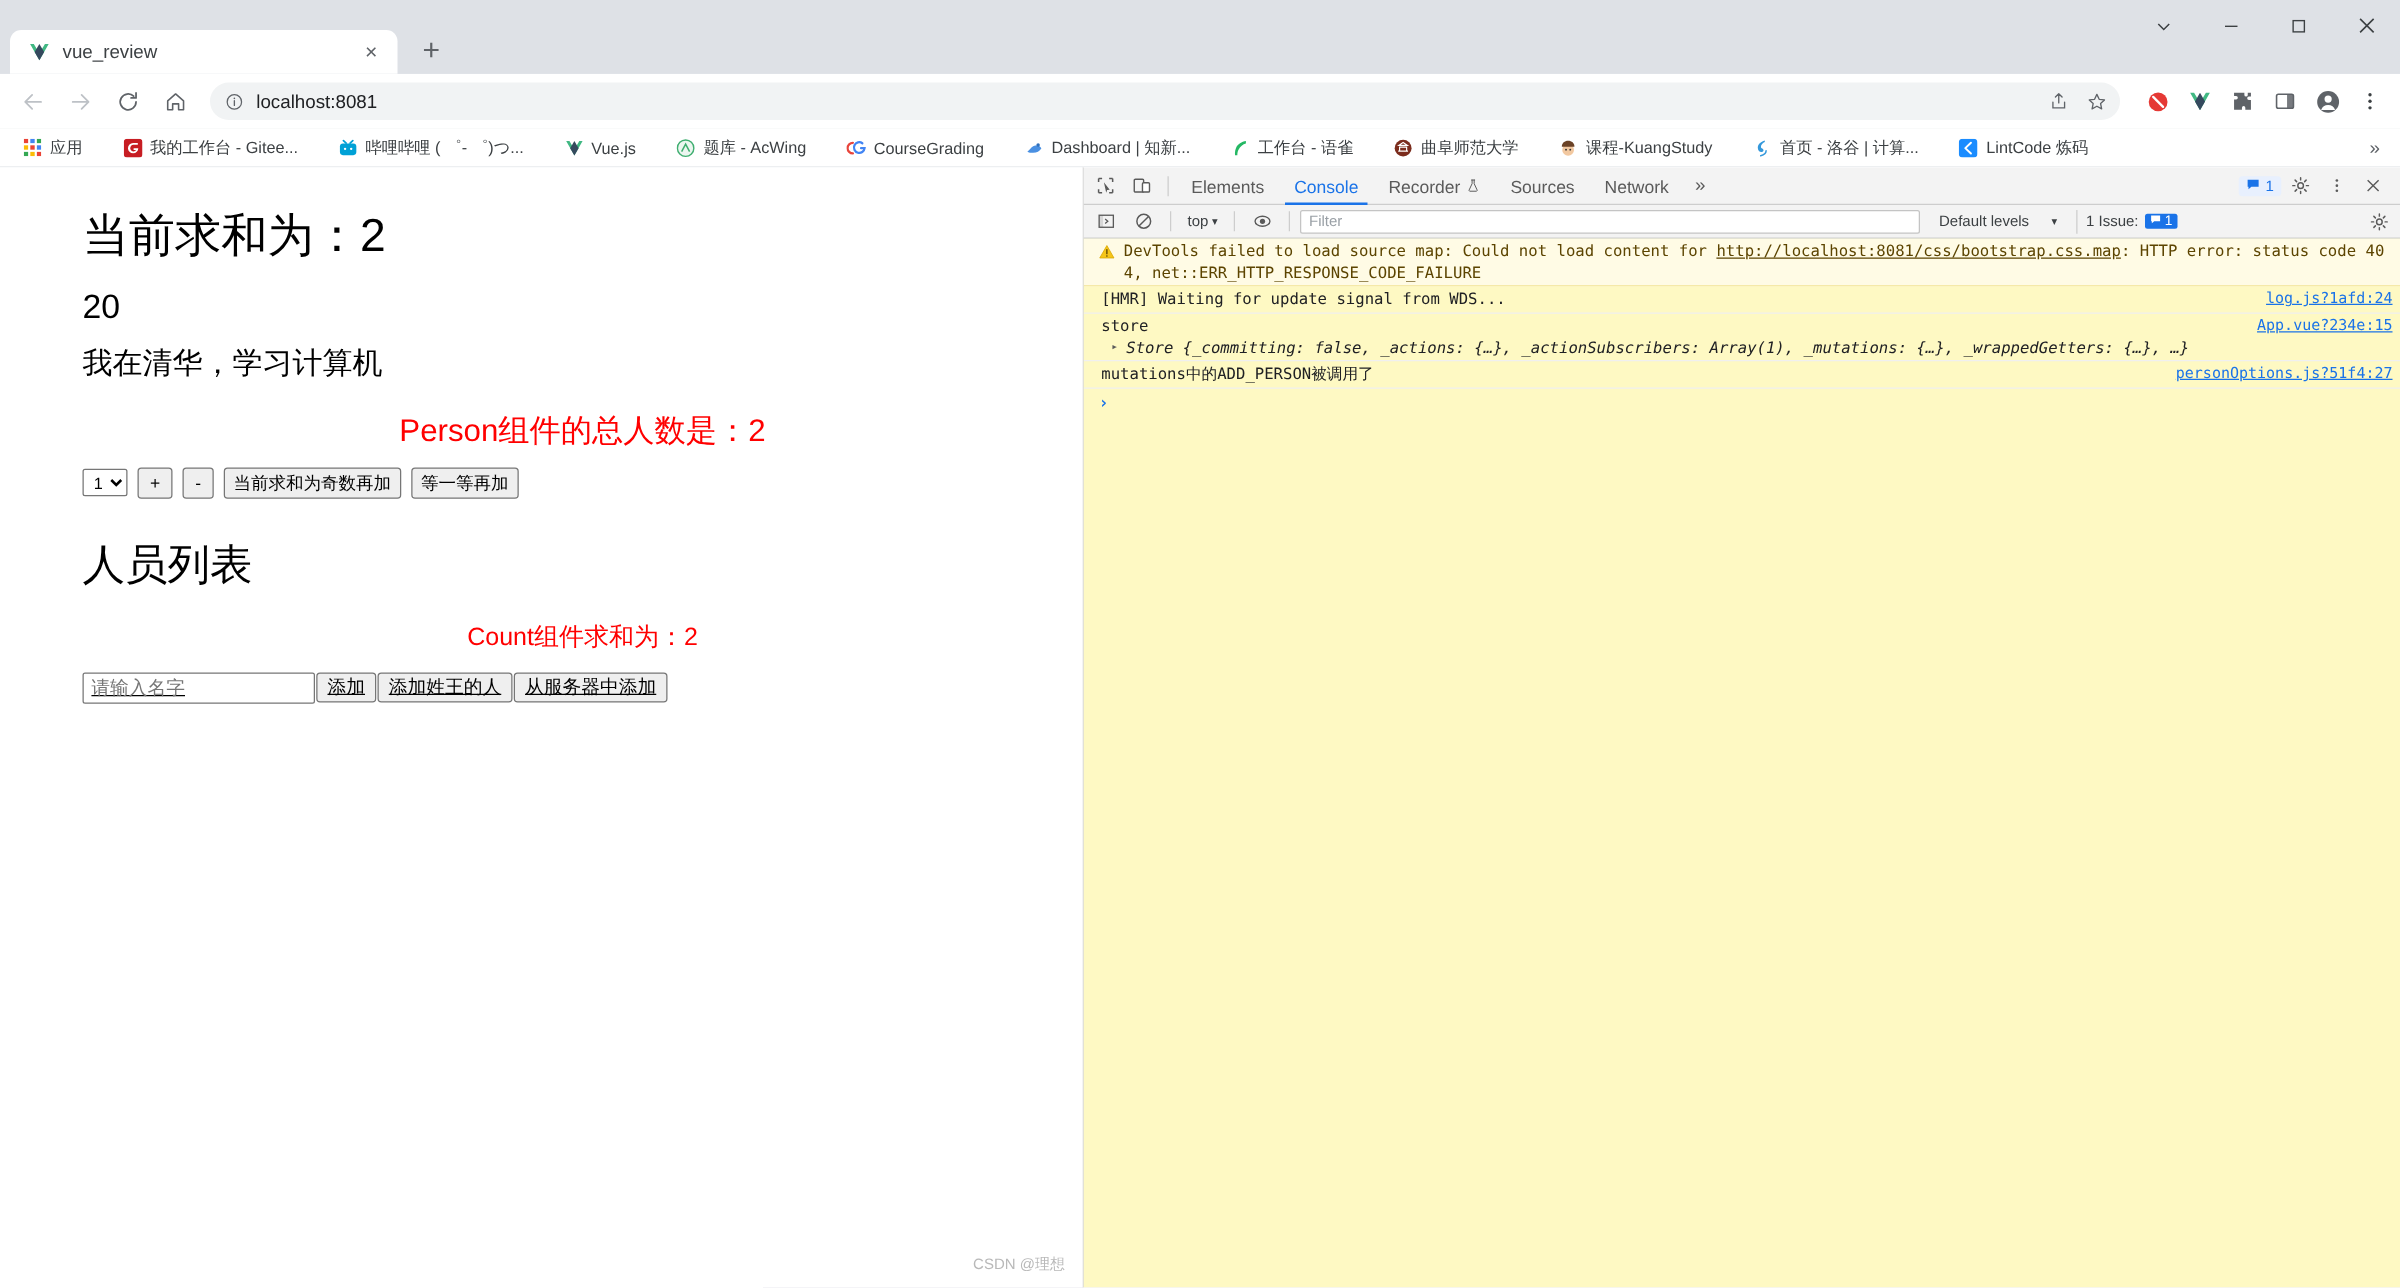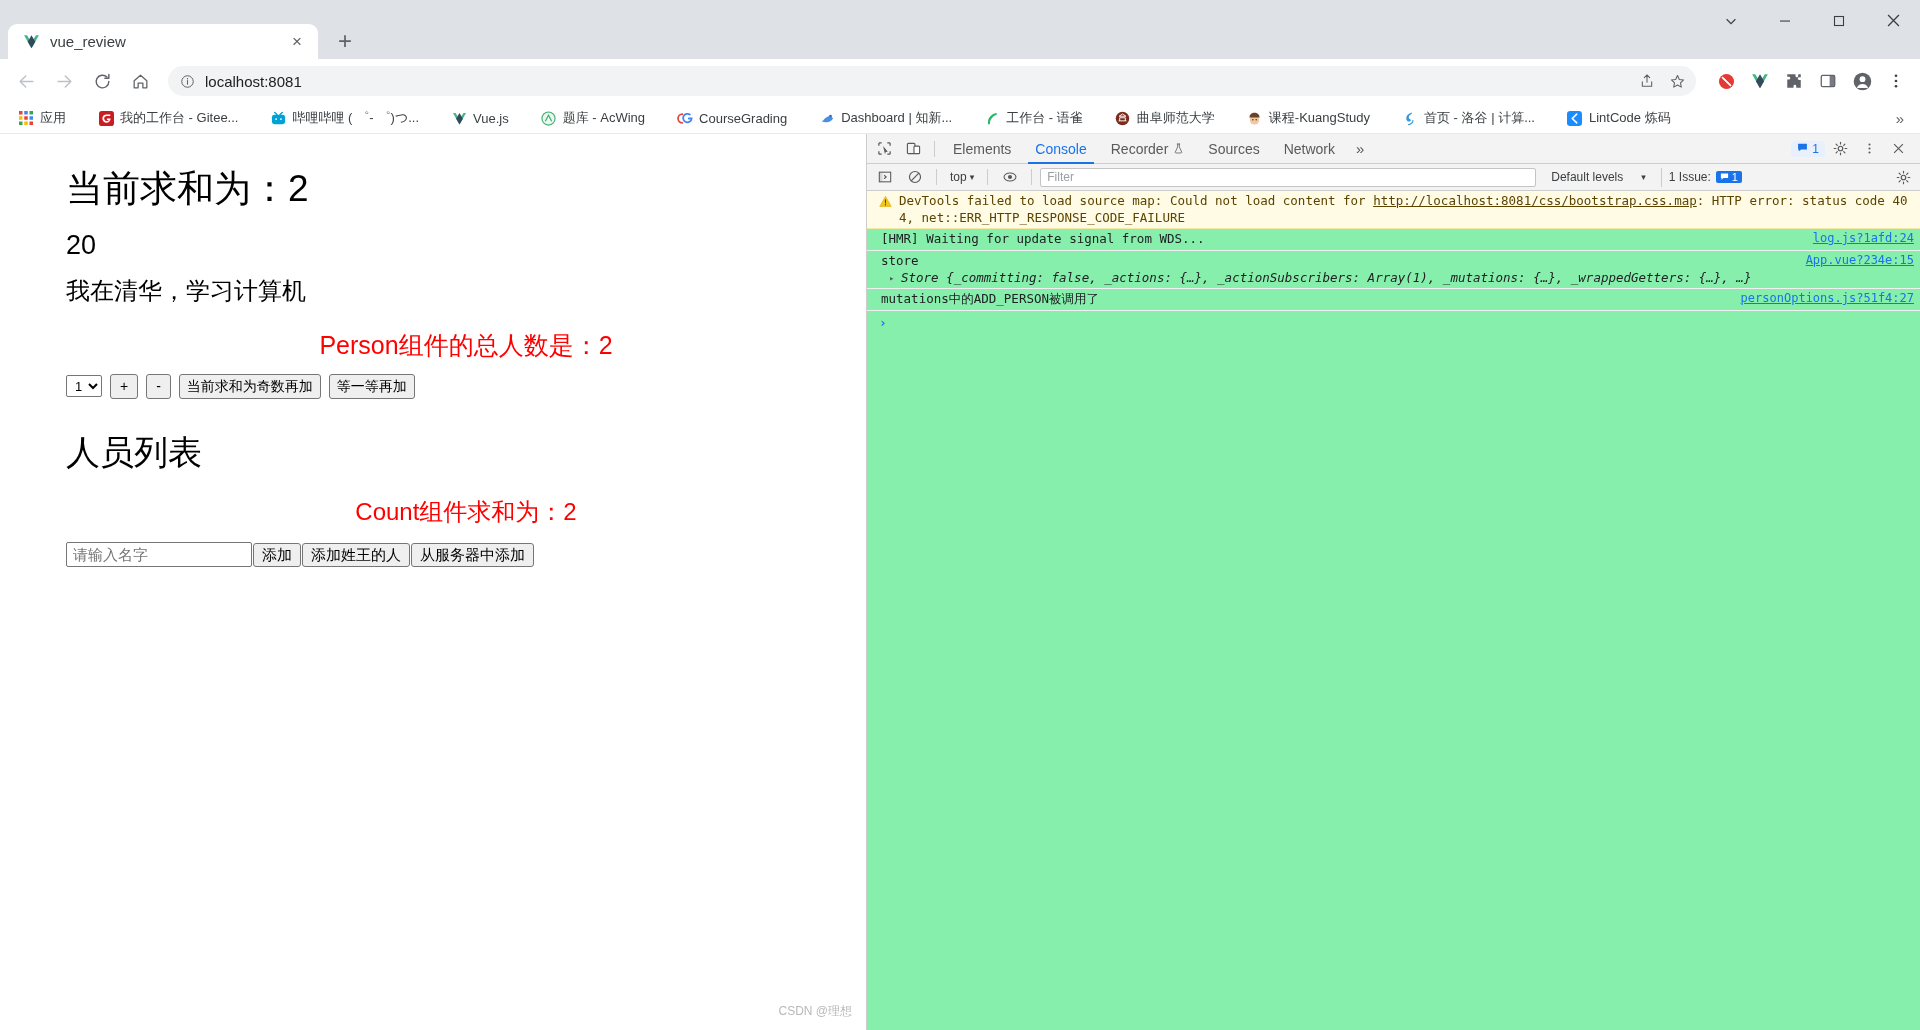--- a/index.html
+++ b/index.html
@@ -49,36 +49,36 @@
 
   
   .viewport { flex:1; display:flex; background:#ffffff; min-height:0; }
 
   
   .page { width:866px; background:#ffffff; padding:16px 0 0 66px; overflow:hidden; position:relative; }
   .page h1 { font-size:37px; font-weight:400; margin:18px 0 18px 0; color:#000; line-height:1.15; }
   .page h2 { font-size:34px; font-weight:400; margin:34px 0 22px 0; color:#000; line-height:1.15; }
   .plain { font-size:24px; color:#000; margin:16px 0; line-height:1.2; }
   .red { color:#ff0000; font-size:25px; margin:24px 0 14px 0; line-height:1.2;text-align:center; }
-  .red.h3 { font-size:24px; margin:26px 0 16px 0; }
+  .red.h3 { font-size:20px; margin:26px 0 16px 0; }
 
   .ctrl-row { display:flex; align-items:center; gap:8px; margin:8px 0 10px 0; }
   select.sel {
     font-family:"Liberation Sans", sans-serif; font-size:13px;
     height:22px; padding:1px 2px 1px 4px; border:1px solid #767676; background:#ffffff; color:#000;
     border-radius:2px;
   }
   button.btn {
     font-family:"Liberation Sans", sans-serif; font-size:14px;
     background:#efefef; border:1px solid #767676; border-radius:3px;
     padding:3px 7px; color:#000; line-height:1.2; min-height:24px;
   }
   button.btn.sm { padding:3px 9px; }
 
-  .form-row { display:flex; align-items:center; margin:10px 0 4px 0; }
+  .form-row { display:flex; align-items:center; margin:10px 0 4px 0;text-decoration:underline; }
   input.txt {
     font-family:"Liberation Sans", sans-serif; font-size:15px;
     width:186px; height:25px; border:1px solid #767676; border-radius:2px;
     padding:1px 6px; color:#000; background:#fff;
   }
   input.txt::placeholder { color:#757575; }
   .form-row button.btn { border-radius:3px; margin-left:1px; font-size:15px; padding:2px 8px; }
 
   ul.people { margin:6px 0 0 0; padding-left:54px; }
   ul.people li { font-size:17px; color:#000; line-height:1.42; list-style:disc; }
@@ -100,21 +100,21 @@
 
   .dt-toolbar { height:27px; background:#f3f3f3; border-bottom:1px solid #cdcdcd; display:flex; align-items:center; padding:0 4px; gap:3px; }
   .ctx-sel { font-family:"Liberation Sans", sans-serif; font-size:12px; color:#3c4043; display:flex; align-items:center; gap:3px; padding:0 5px; }
   .dt-filter { flex:1; max-width:496px; height:19px; background:#ffffff; border:1px solid #c4c4c4; border-radius:2px; padding:0 6px; display:flex; align-items:center; }
   .dt-filter span { font-family:"Liberation Sans", sans-serif; font-size:12px; color:#9aa0a6; }
   .lvl-sel { font-family:"Liberation Sans", sans-serif; font-size:12px; color:#3c4043; display:flex; align-items:center; gap:18px; padding:0 6px; margin-left:6px; }
   .issues { display:flex; align-items:center; gap:5px; font-family:"Liberation Sans", sans-serif; font-size:12px; color:#3c4043; padding:0 7px; border-left:1px solid #cdcdcd; margin-left:6px; height:19px; }
   .issue-count { background:#1a73e8; color:#fff; border-radius:2px; padding:0 4px; font-size:11px; display:flex; align-items:center; gap:3px; }
   .dt-gear { margin-left:auto; width:26px; height:26px; display:flex; align-items:center; justify-content:center; color:#5a5a5a; }
 
-  .console { flex:1; overflow:hidden; background:#86efac; }
+  .console { flex:1; overflow:hidden; background:#fef9c3; }
   .cmsg { display:flex; align-items:flex-start; padding:2px 6px 2px 14px; border-bottom:1px solid #f0f0f0; font-size:12.5px; line-height:1.33; color:#202124; position:relative; }
   .cmsg.warn { background:#fffbe5; border-bottom:1px solid #f5e9a8; color:#5c4400; padding-left:14px; }
   .cmsg .wicon { position:absolute; left:12px; top:4px; color:#e8a400; font-size:12px; }
   .cmsg.warn .ctext { padding-left:18px; }
   .ctext { flex:1; min-width:0; word-break:break-all; }
   .ctext a, .link-src { color:#1a73e8; text-decoration:underline; }
   .cmsg.warn .ctext a { color:#5c4400; text-decoration:underline; }
   .src { flex:0 0 auto; margin-left:12px; font-size:12px; color:#1a73e8; text-decoration:underline; white-space:nowrap; }
   .cmsg.obj { flex-direction:column; align-items:stretch; padding-left:14px; }
   .obj-head { display:flex; align-items:flex-start; }

